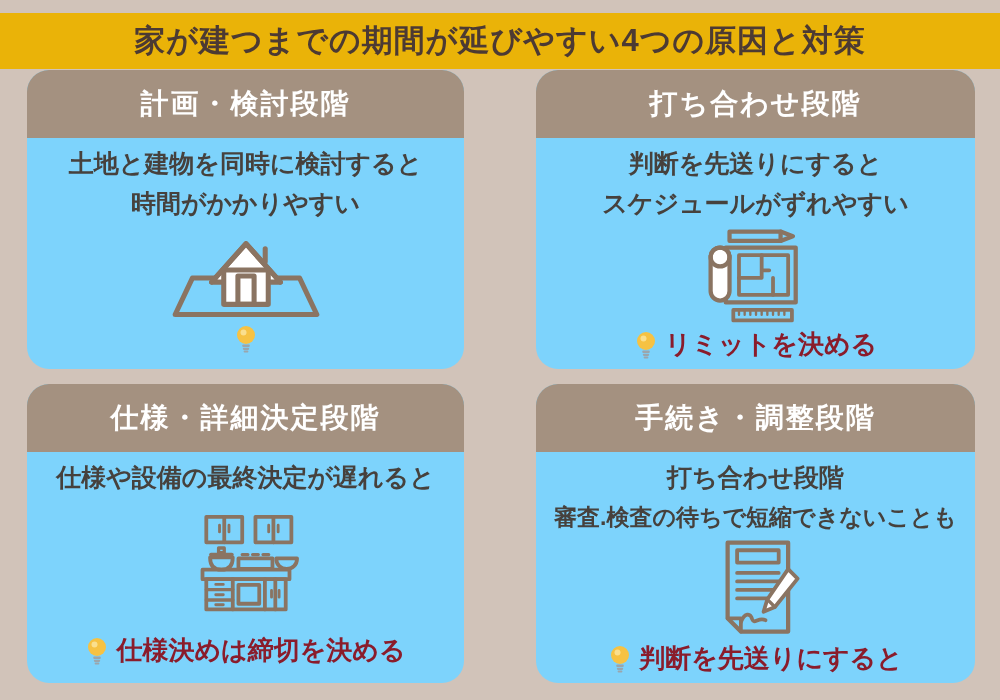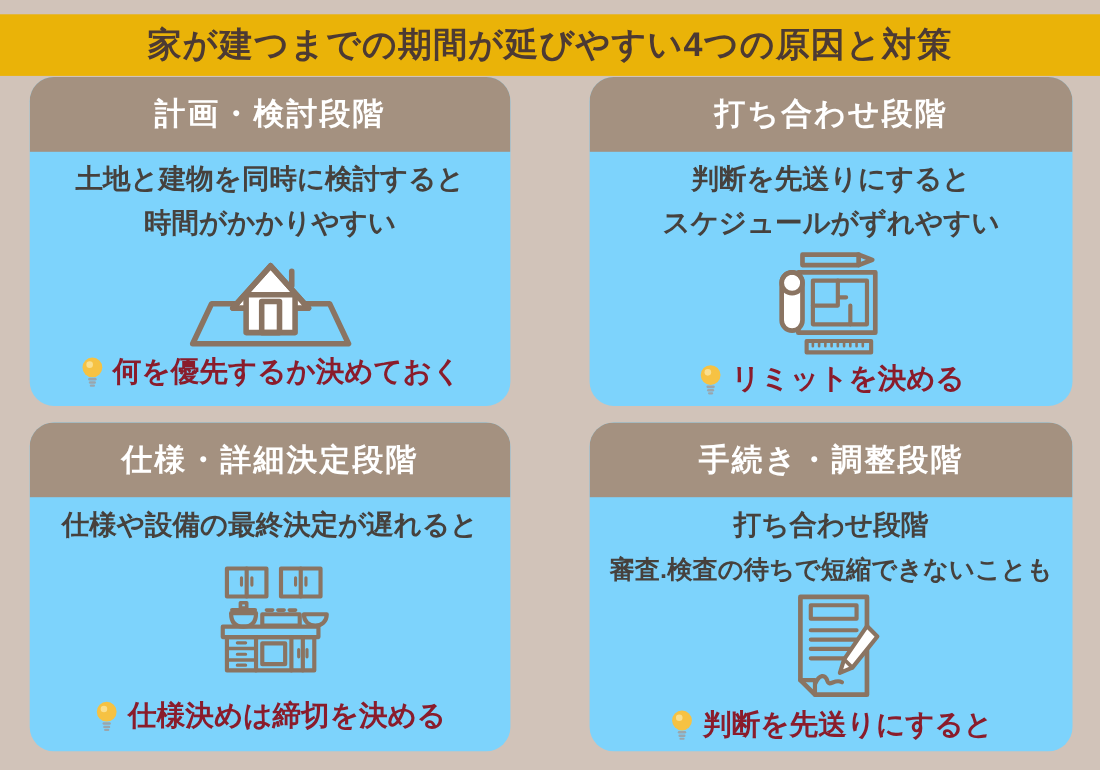--- a/index.html
+++ b/index.html
@@ -84,21 +84,20 @@
         </svg>
       </div>
       <div class="tip">
         <svg width="24" height="30" viewBox="0 0 24 30" aria-hidden="true">
           <circle cx="12" cy="11" r="9" fill="#f6c243"></circle>
           <circle cx="9.5" cy="8.5" r="3" fill="#fadf8e"></circle>
           <rect x="8.2" y="20.5" width="7.6" height="2.4" rx="1.2" fill="#9aa6ad"></rect>
           <rect x="8.8" y="23.7" width="6.4" height="2.2" rx="1.1" fill="#9aa6ad"></rect>
           <rect x="9.6" y="26.6" width="4.8" height="2" rx="1" fill="#9aa6ad"></rect>
         </svg>
-        <span class="tip-label">何を優先するか決めておく</span>
       </div>
     </div>
   </div>
 
   <div class="card">
     <div class="card-header">
       <span>打ち合わせ段階</span>
     </div>
     <div class="card-body">
       <div class="body-text">

